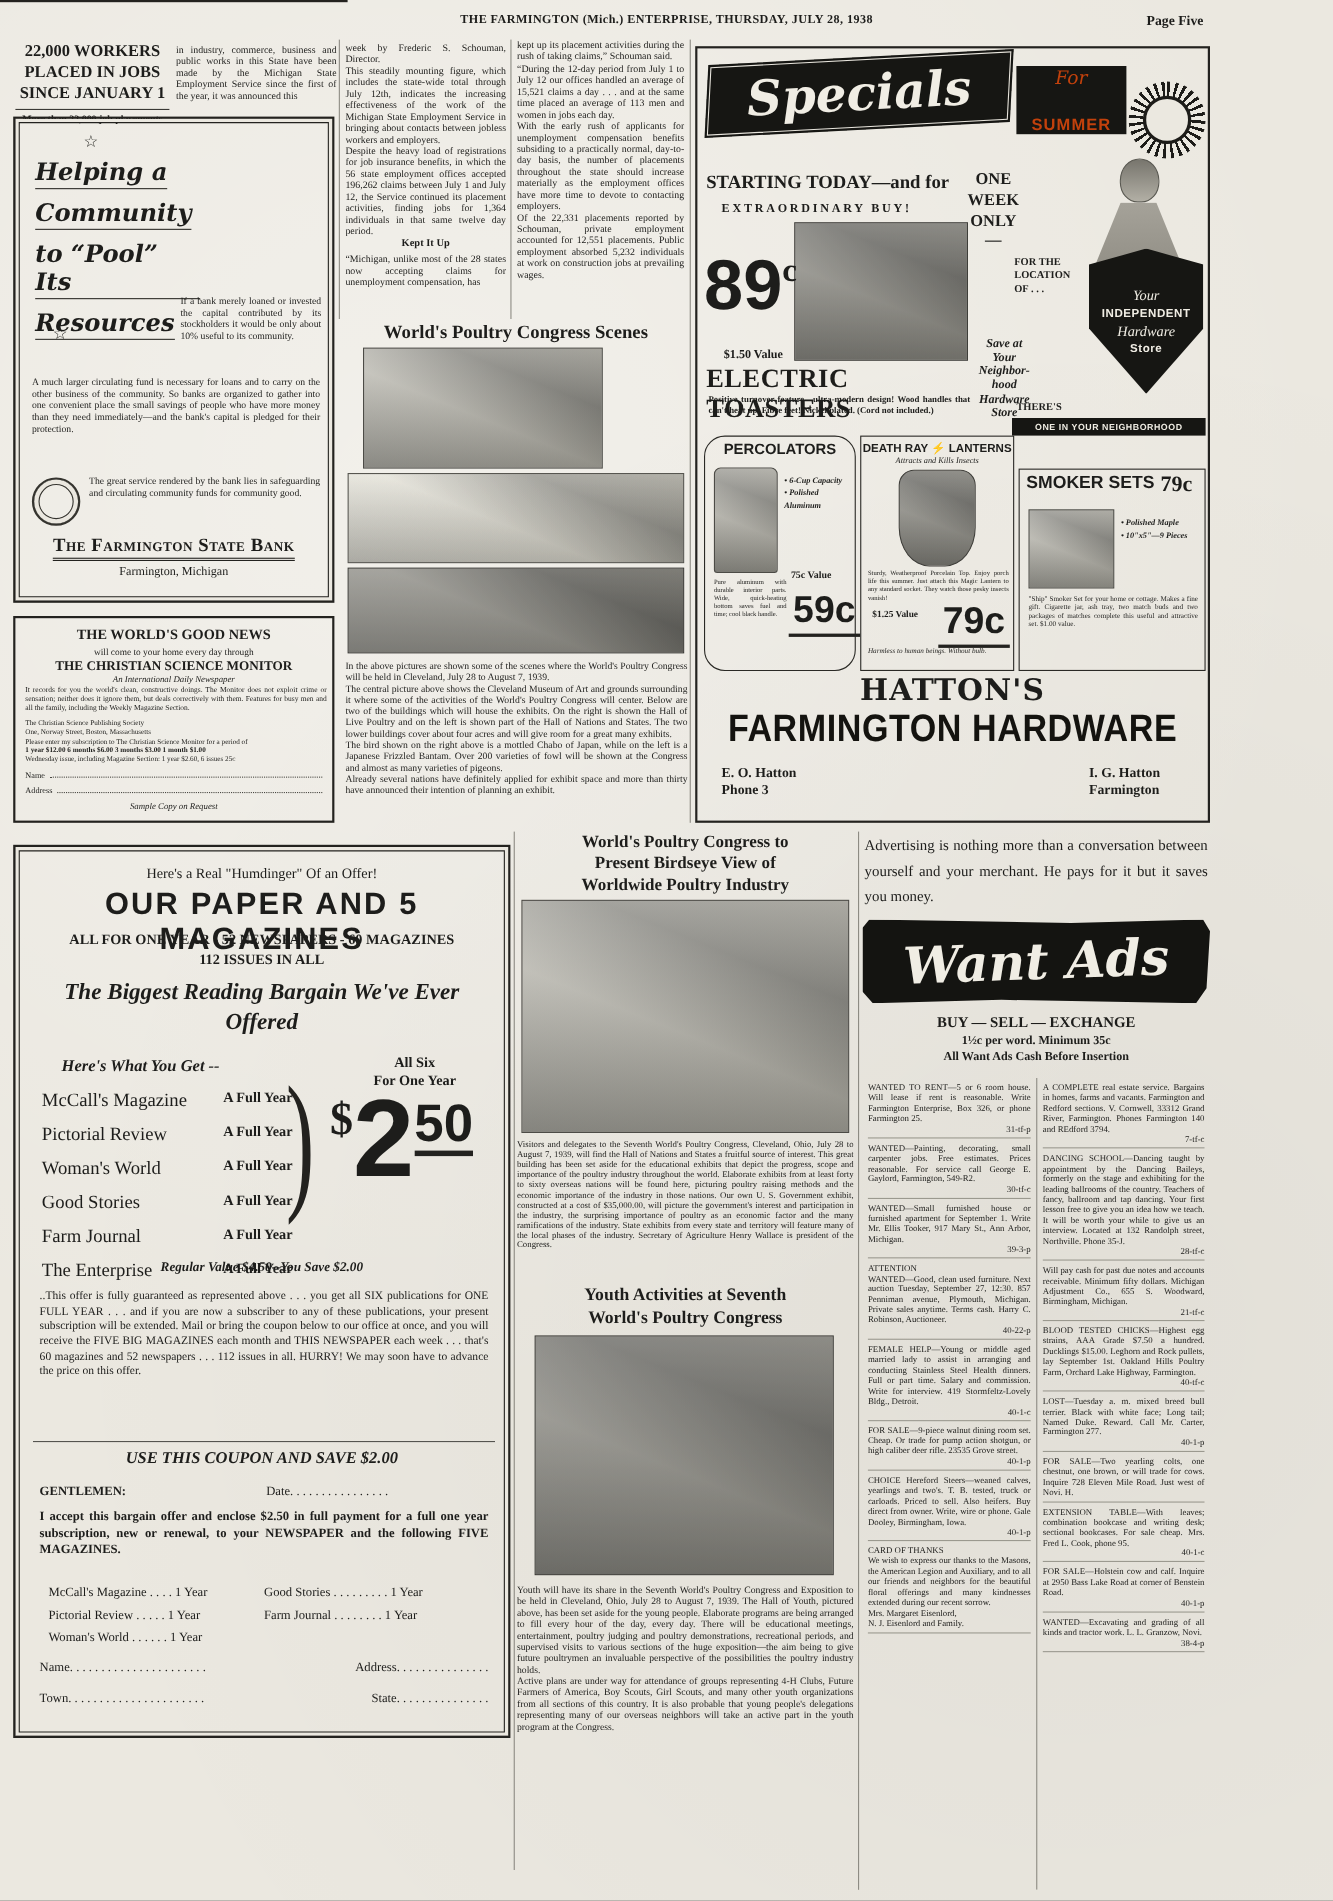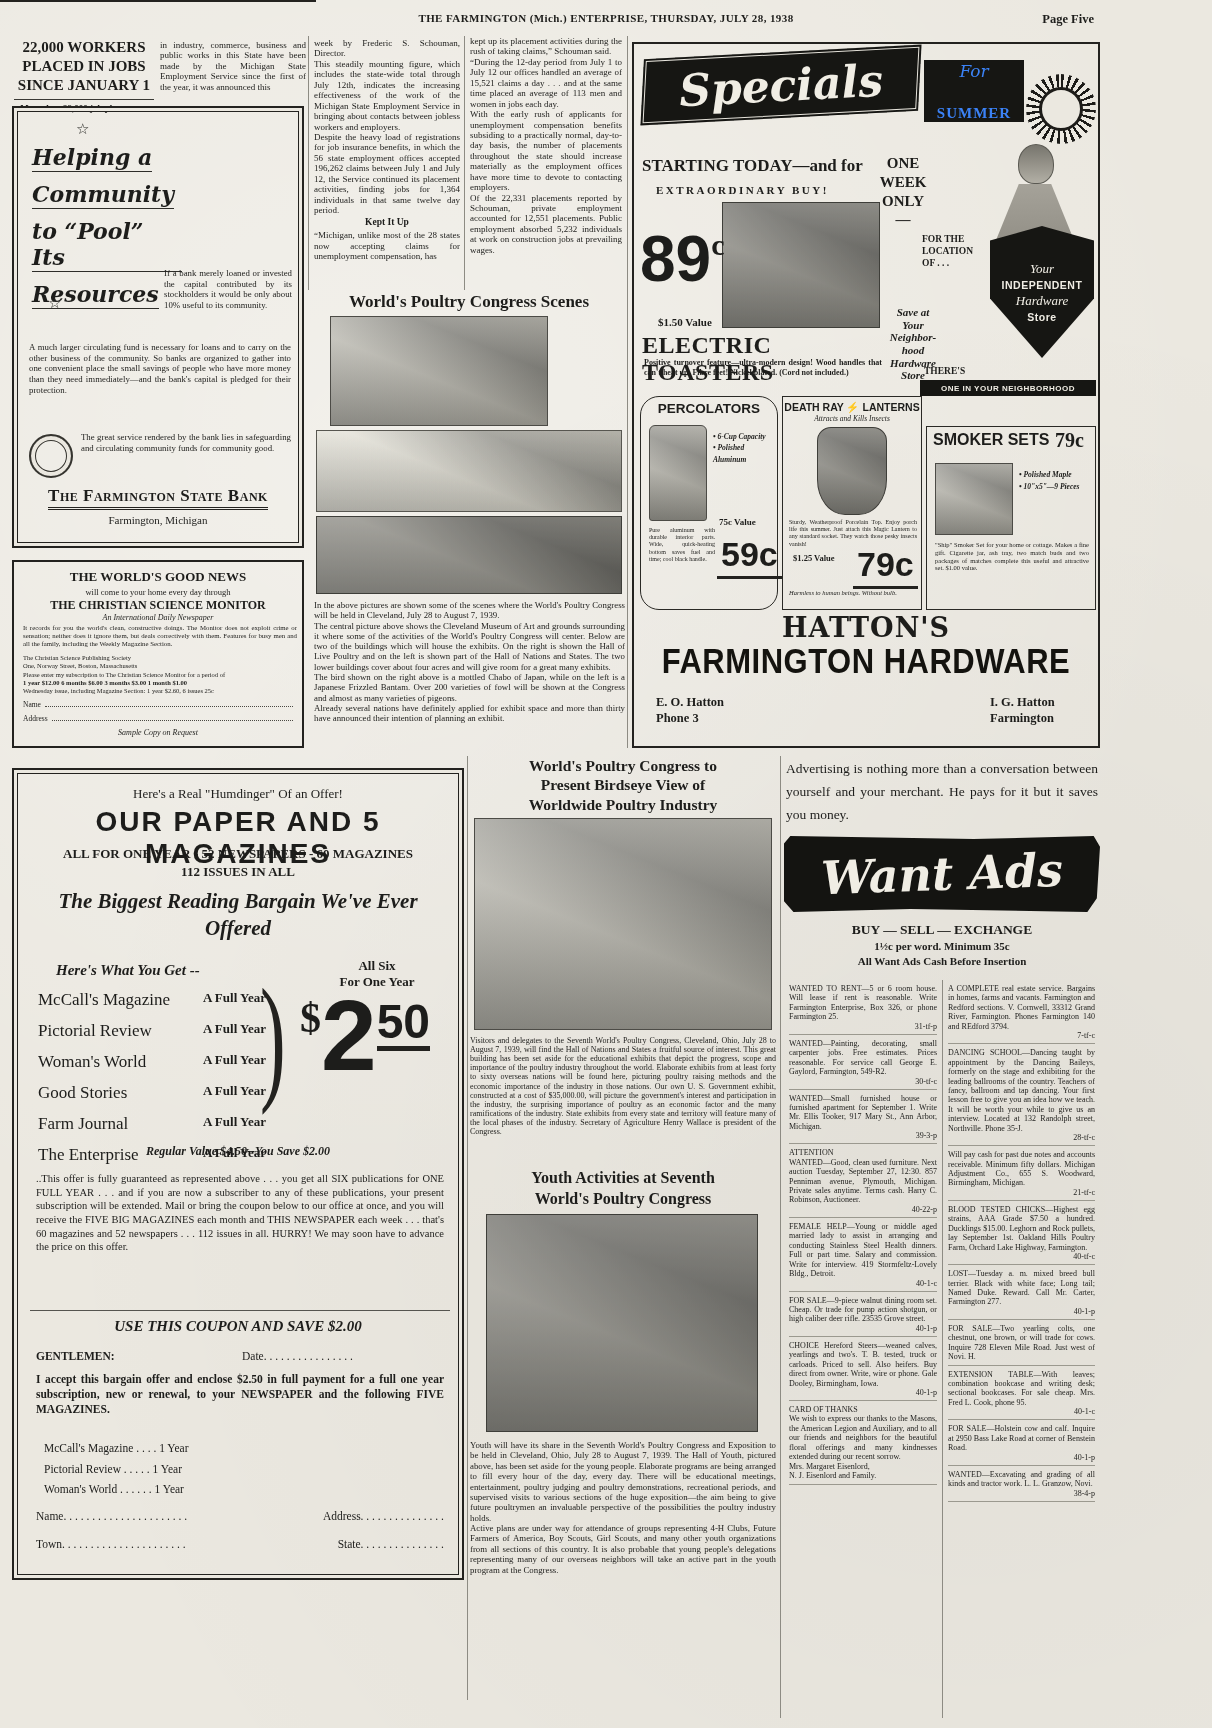--- a/index.html
+++ b/index.html
@@ -80,23 +80,23 @@
   .sc-head { left:314px; top:292px; width:310px; font-size:17px; font-weight:bold; }
   .sc-p1 { left:330px; top:316px; width:218px; height:110px; }
   .sc-p2 { left:316px; top:430px; width:306px; height:82px; }
   .sc-p3 { left:316px; top:516px; width:306px; height:78px; }
   .sc-cap { left:314px; top:600px; width:311px; height:146px; font-size:8.8px; line-height:1.17; }
 
   
   .sp { left:632px; top:42px; width:468px; height:706px; border:2px solid #23221f; }
   .sp-ribbon { left:8px; top:8px; width:278px; height:66px; background:#161613; transform:rotate(-3deg) skewX(-6deg); box-shadow: inset 0 0 0 2px #161613, inset 0 0 0 3px #e8e5dd; display:flex; align-items:center; justify-content:center; }
   .sp-ribbon span { color:#f0ede4; font-family:"DejaVu Serif",serif; font-style:italic; font-weight:bold; font-size:44px; transform:skewX(6deg); }
-  .sp-badge { left:290px; top:16px; width:100px; height:62px; background:#161613; color:#3b82f6; display:flex; flex-direction:column; align-items:center; justify-content:center; }
+  .sp-badge { left:290px; top:16px; width:100px; height:62px; background:#161613; color:#c2410c; display:flex; flex-direction:column; align-items:center; justify-content:center; }
   .sp-badge .f { font-family:"DejaVu Serif",serif; font-style:italic; font-size:17px; }
-  .sp-badge .s { font-family:Liberation Serif, serif; font-weight:bold; font-size:15px; letter-spacing:1px;margin-top:24px; }
+  .sp-badge .s { font-family:Liberation Sans, sans-serif; font-weight:bold; font-size:15px; letter-spacing:1px;margin-top:24px; }
   .sun { left:392px; top:30px; width:70px; height:70px; border-radius:50%; background:repeating-conic-gradient(#1d1c19 0deg 5deg, transparent 5deg 13deg); }
   .sun::after { content:""; position:absolute; inset:13px; border-radius:50%; background:#ebe8e0; border:3px solid #1d1c19; }
   .woman { left:342px; top:100px; width:118px; height:112px; }
   .woman::before { content:""; position:absolute; left:42px; top:0; width:34px; height:38px; border-radius:50% 50% 45% 45%; background:linear-gradient(#77756d,#b2afa5); border:1px solid #5a5952; }
   .woman::after { content:""; position:absolute; left:14px; top:40px; width:90px; height:70px; background:linear-gradient(#a5a299,#8f8c83); clip-path:polygon(32% 0,68% 0,100% 100%,0 100%); border-bottom:1px solid #5a5952; }
   .sp-start { left:8px; top:112px; width:232px; font-size:17px; font-weight:bold; }
   .sp-week { left:242px; top:110px; width:54px; font-size:15px; font-weight:bold; line-height:1.25; text-align:center; }
   .sp-extra { left:22px; top:140px; width:212px; font-size:11px; font-weight:bold; letter-spacing:2.5px; }
   .toaster { left:88px; top:158px; width:158px; height:126px; }
   .sp-price { left:6px; top:178px; }
@@ -414,20 +414,24 @@
     <div class="abs mag-cohead ctr">USE THIS COUPON AND SAVE $2.00</div>
     <div class="abs mag-gent">GENTLEMEN:</div>
     <div class="abs mag-date">Date. . . . . . . . . . . . . . . .</div>
     <div class="abs mag-accept jt">I accept this bargain offer and enclose $2.50 in full payment for a full one year subscription, new or renewal, to your NEWSPAPER and the following FIVE MAGAZINES.</div>
     <div class="abs mag-cc">
       <div class="cc">
         <div>McCall's Magazine . . . . 1 Year</div>
         <div>Pictorial Review . . . . . 1 Year</div>
         <div>Woman's World . . . . . . 1 Year</div>
       </div>
+      <div class="cc">
+        <div>Good Stories . . . . . . . . . 1 Year</div>
+        <div>Farm Journal . . . . . . . . 1 Year</div>
+      </div>
     </div>
     <div class="abs mag-nl">
       <span>Name. . . . . . . . . . . . . . . . . . . . . .</span>
         <span>Address. . . . . . . . . . . . . . .</span>
     </div>
     <div class="abs mag-tl">
       <span>Town. . . . . . . . . . . . . . . . . . . . . .</span>
         <span>State. . . . . . . . . . . . . . .</span>
     </div>
   </div>

